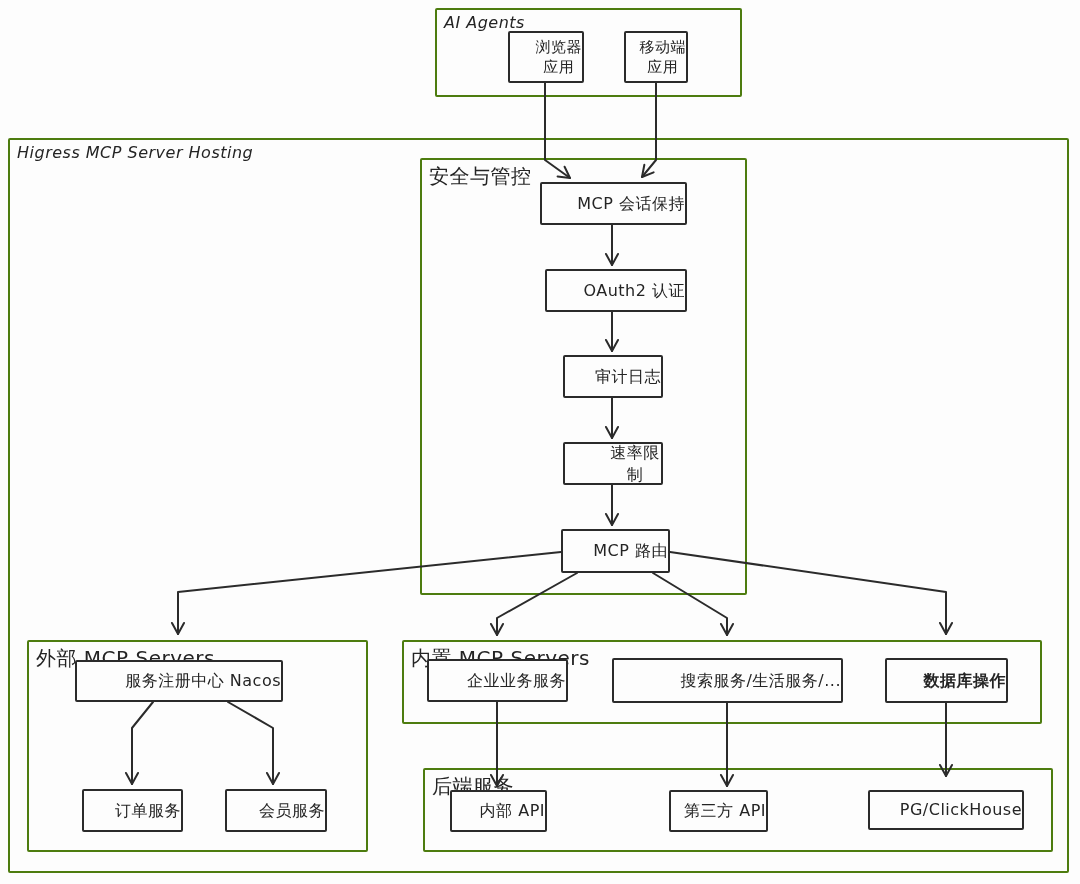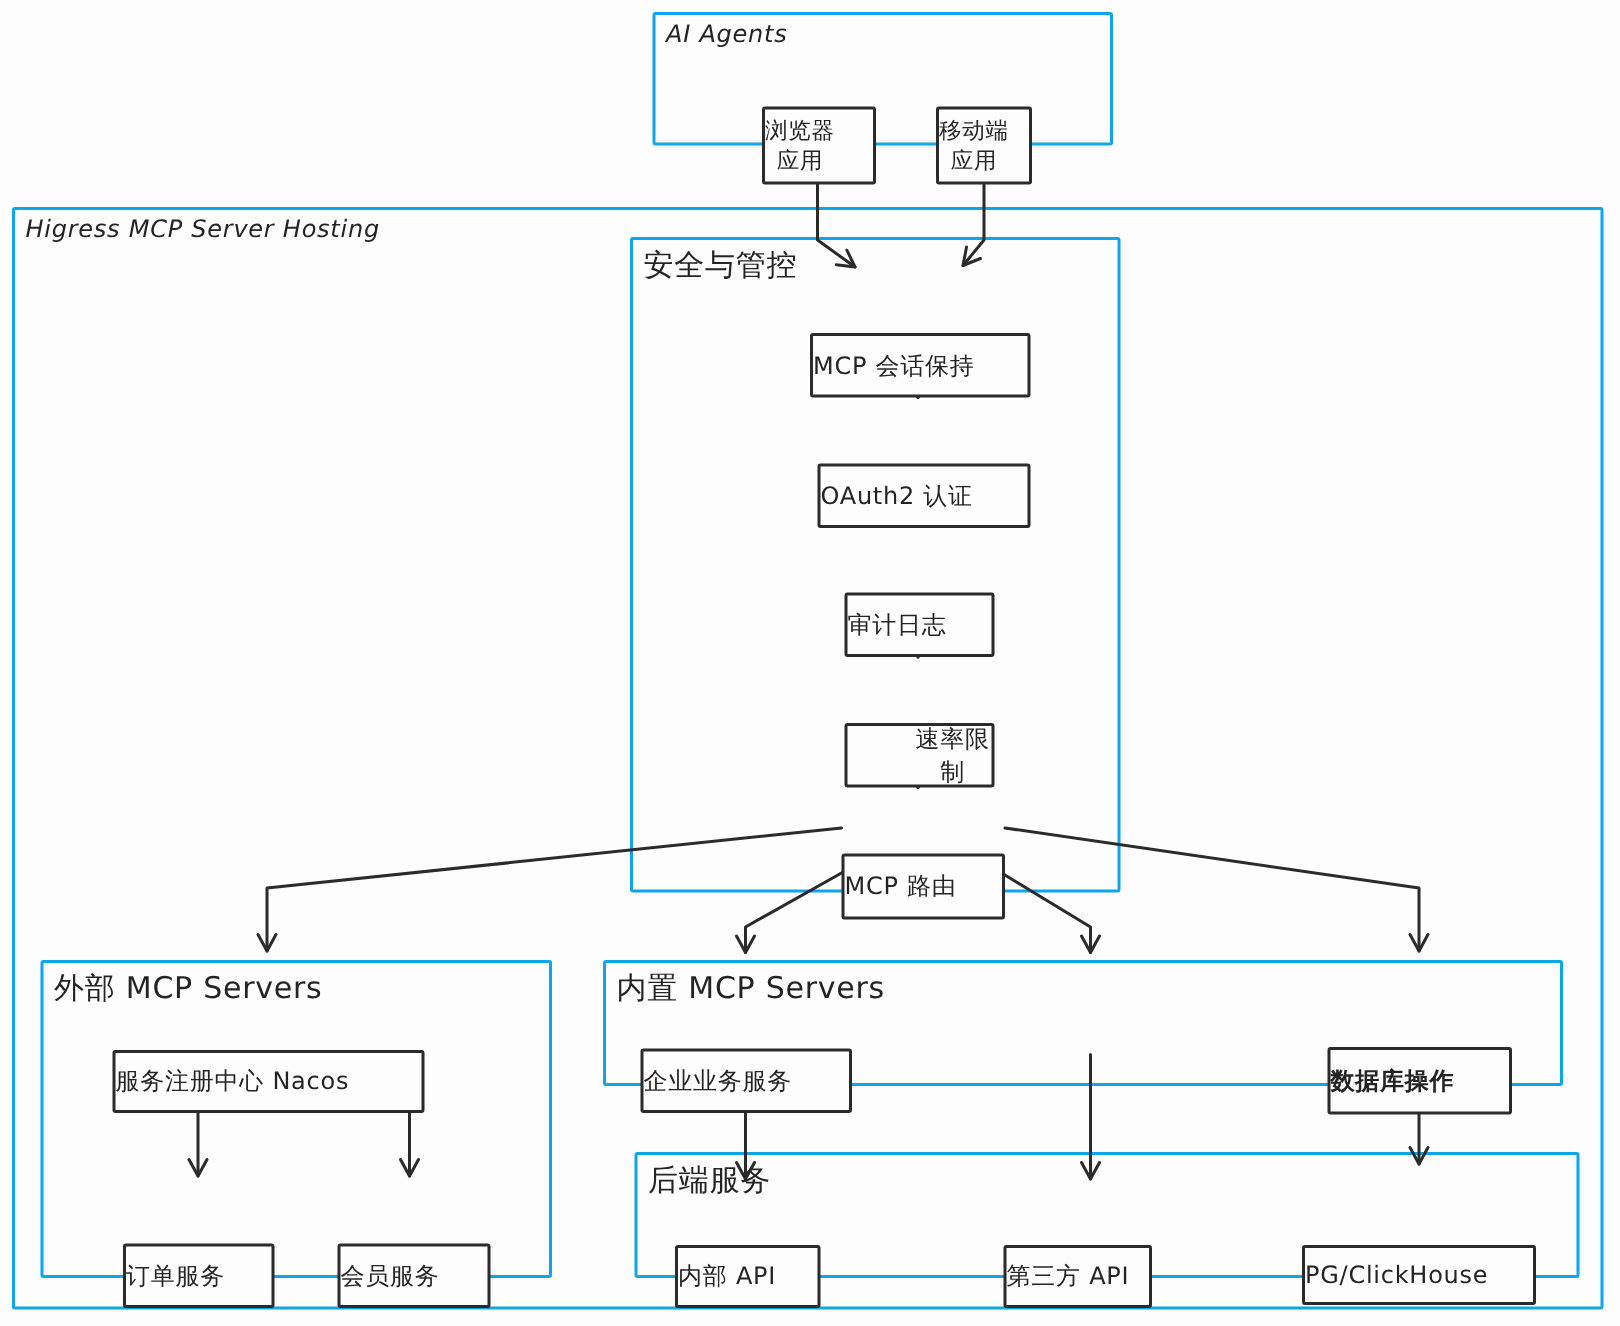--- a/index.html
+++ b/index.html
@@ -8,21 +8,21 @@
   .canvas {
     position: relative;
     width: 1080px;
     height: 884px;
     background: #fdfdfd;
     overflow: hidden;
     color: #242424;
   }
   .group {
     position: absolute;
-    border: 2px solid #0ea5e9;
+    border: 2px solid #4d7c0f;
     border-radius: 2px;
     background: transparent;
     z-index: 1;
   }
   .group-label {
     position: absolute;
     top: 3px;
     left: 7px;
     font-size: 20px;
     letter-spacing: 0.5px;
@@ -31,28 +31,27 @@
   }
   .group-label.latin { font-style: italic; font-size: 16px; }
   .node {
     position: absolute;
     border: 2px solid #2b2b2b;
     border-radius: 2px;
     background: #fdfdfd;
     z-index: 3;
     display: flex;
     align-items: center;
-    justify-content: flex-start;
+    justify-content: flex-end;
     text-align: center;
     font-size: 16px;
     letter-spacing: 0.5px;
     color: #242424;
     line-height: 1.35;
     white-space: pre-line;
-    margin-top: 40px;
   }
   .node.small { font-size: 15px; }
   svg.connectors {
     position: absolute;
     top: 0; left: 0;
     width: 1080px;
     height: 884px;
     z-index: 2;
     pointer-events: none;
   }
@@ -155,20 +154,23 @@
   </div>
 
   <div class="node" style="left:225px; top:789px; width:102px; height:43px;">
     <span>会员服务</span>
   </div>
 
   <div class="node" style="left:427px; top:659px; width:141px; height:43px;">
     <span>企业业务服务</span>
   </div>
 
+  <div class="node" style="left:612px; top:658px; width:231px; height:45px;">
+    <span>搜索服务/生活服务/...</span>
+  </div>
 
   <div class="node" style="left:885px; top:658px; width:123px; height:45px;font-weight:bold;">
     <span>数据库操作</span>
   </div>
 
   <div class="node" style="left:450px; top:790px; width:97px; height:42px;">
     <span>内部 API</span>
   </div>
 
   <div class="node" style="left:669px; top:790px; width:99px; height:42px;">

